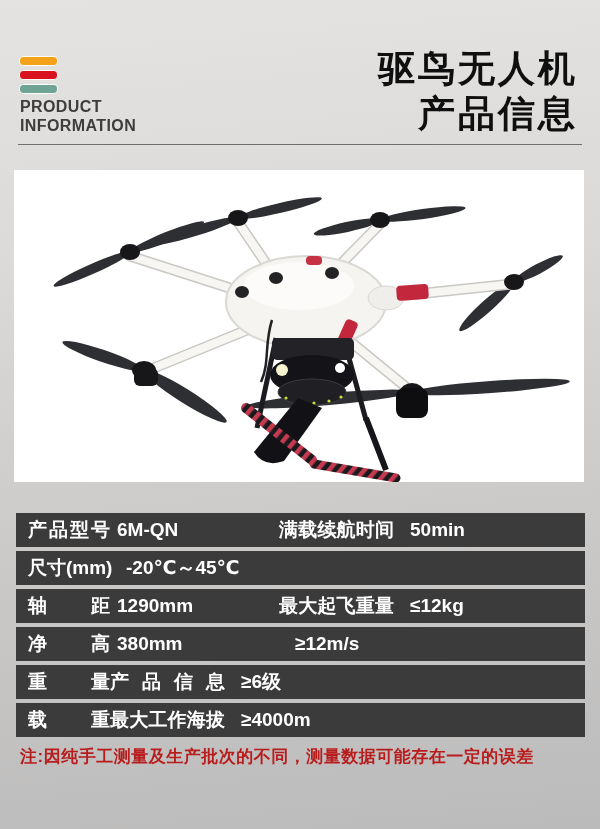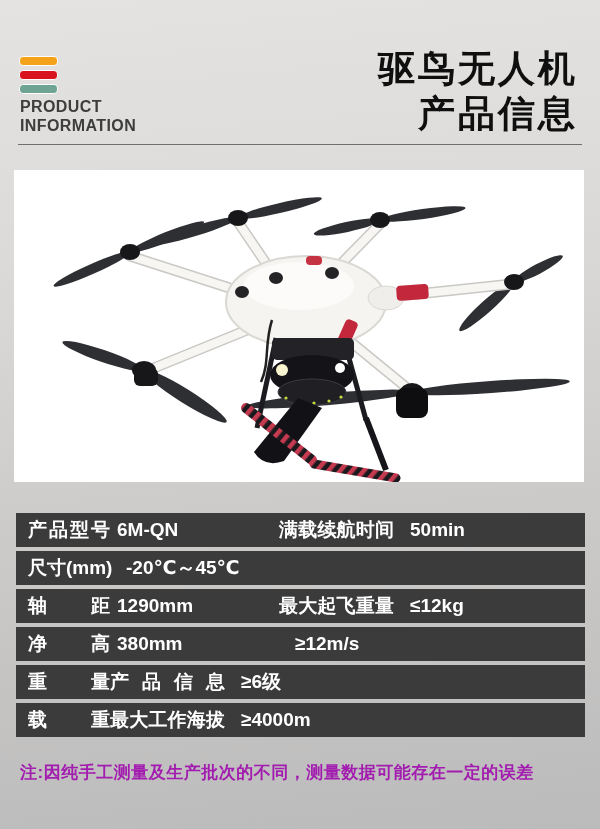--- a/index.html
+++ b/index.html
@@ -23,22 +23,22 @@
   .photo-panel svg { display:block; }
   
   .spec-table { position:absolute; left:16px; top:513px; width:569px; }
   .spec-row { height:34px; margin-bottom:4px; background:#3b3b3b; display:flex; align-items:center;
               color:#ffffff; font-weight:bold; font-size:19px; }
   .l1 { width:82px; margin-left:12px; text-align:justify; text-align-last:justify; white-space:nowrap; }
   .v1 { width:162px; margin-left:7px; white-space:nowrap; }
   .l2 { width:115px; text-align:justify; text-align-last:justify; white-space:nowrap; }
   .v2 { margin-left:16px; white-space:nowrap; }
   
-  .note { position:absolute; left:20px; top:761px; font-size:17px; font-weight:bold;
-          color:#a21caf; letter-spacing:.5px;text-align:right; }
+  .note { position:absolute; left:20px; top:745px; font-size:17px; font-weight:bold;
+          color:#b91c1c; letter-spacing:.5px;text-align:right; }
 </style>
 </head>
 <body>
 
 <div class="logo">
   <div class="logo-bar" style="background: rgb(245, 162, 27);"></div>
   <div class="logo-bar" style="background: rgb(216, 18, 31);"></div>
   <div class="logo-bar" style="background: rgb(111, 164, 149);"></div>
 </div>
 <div class="tagline">

